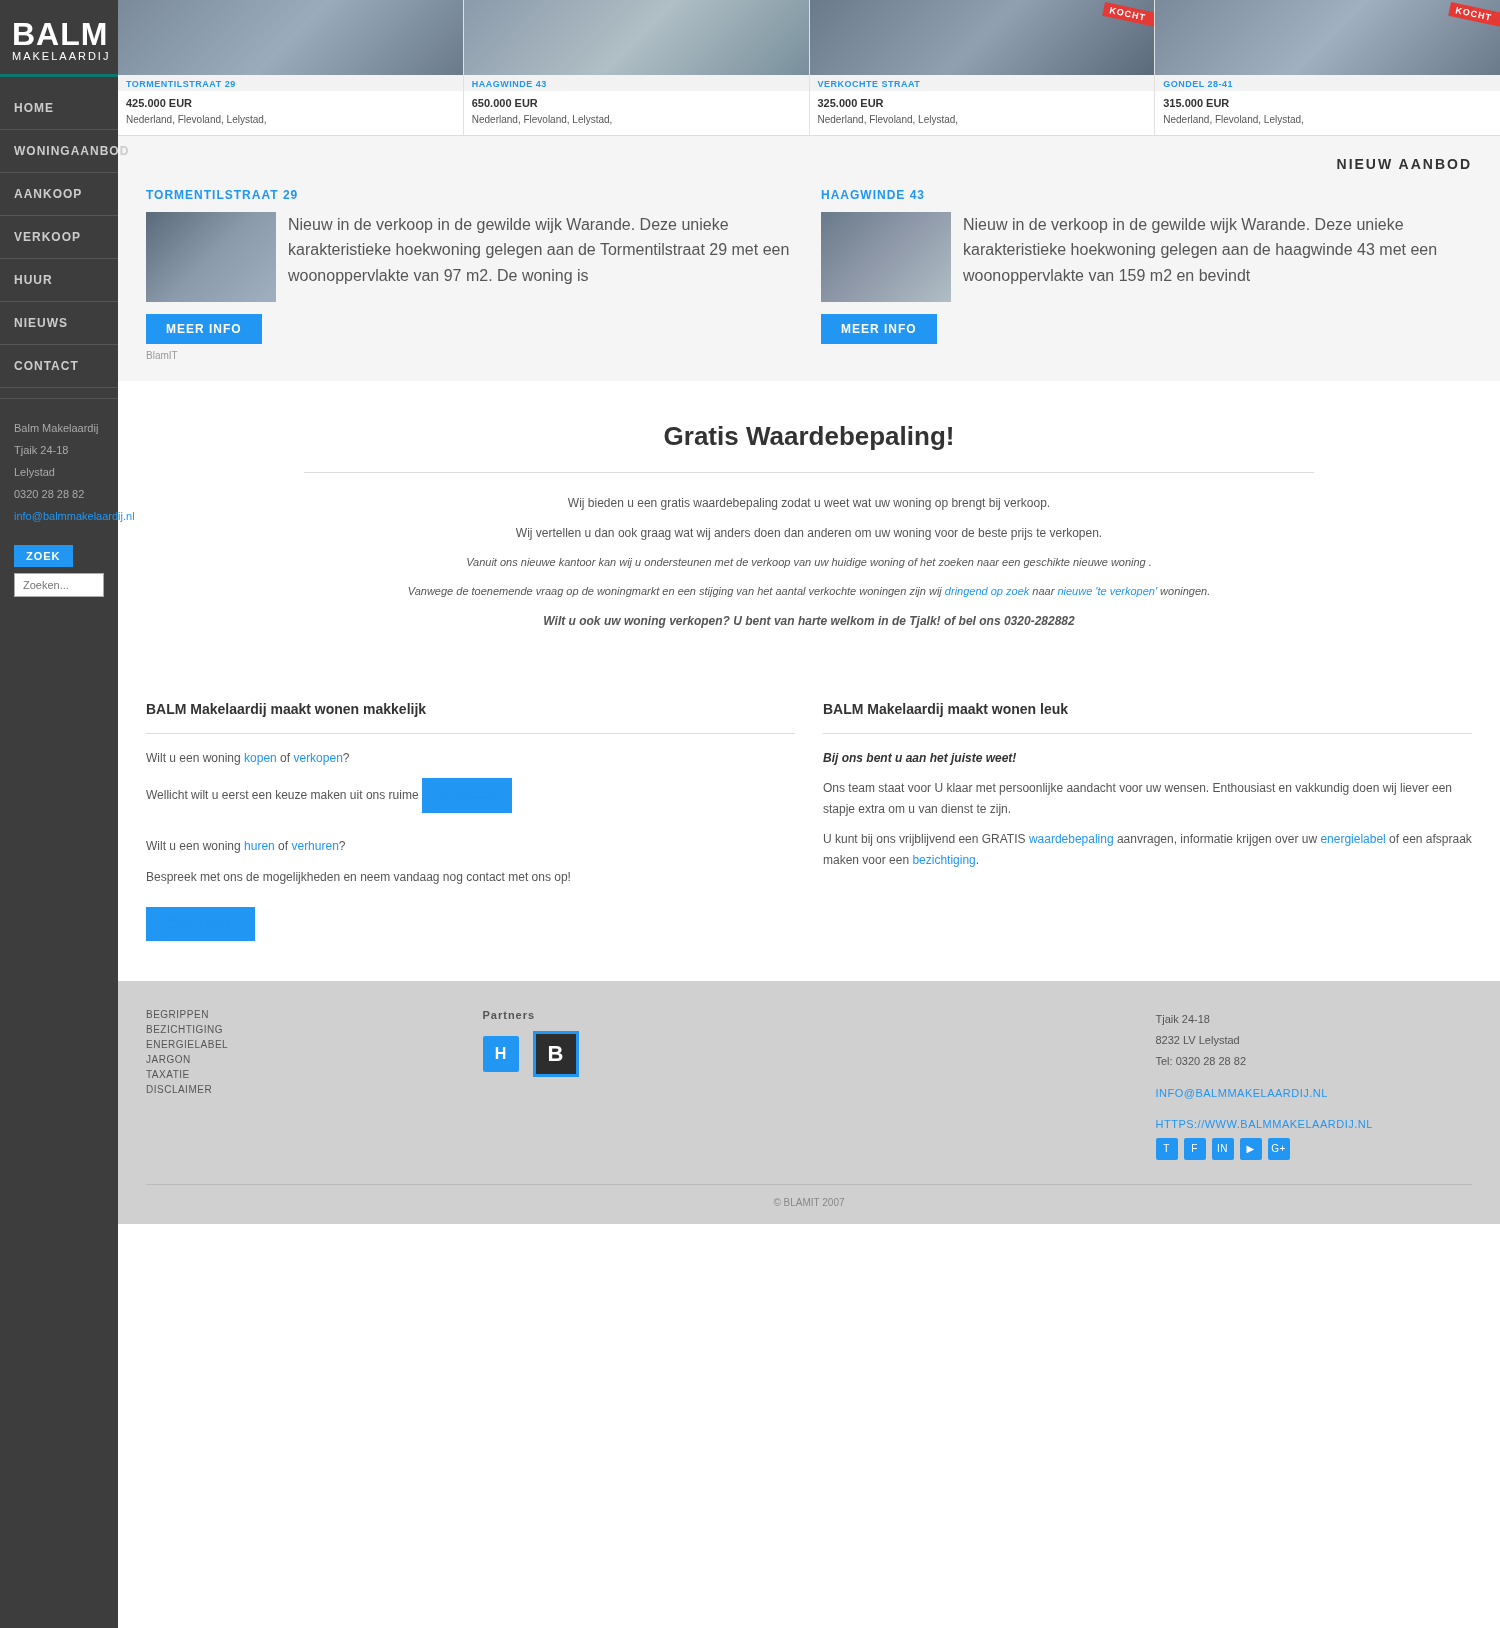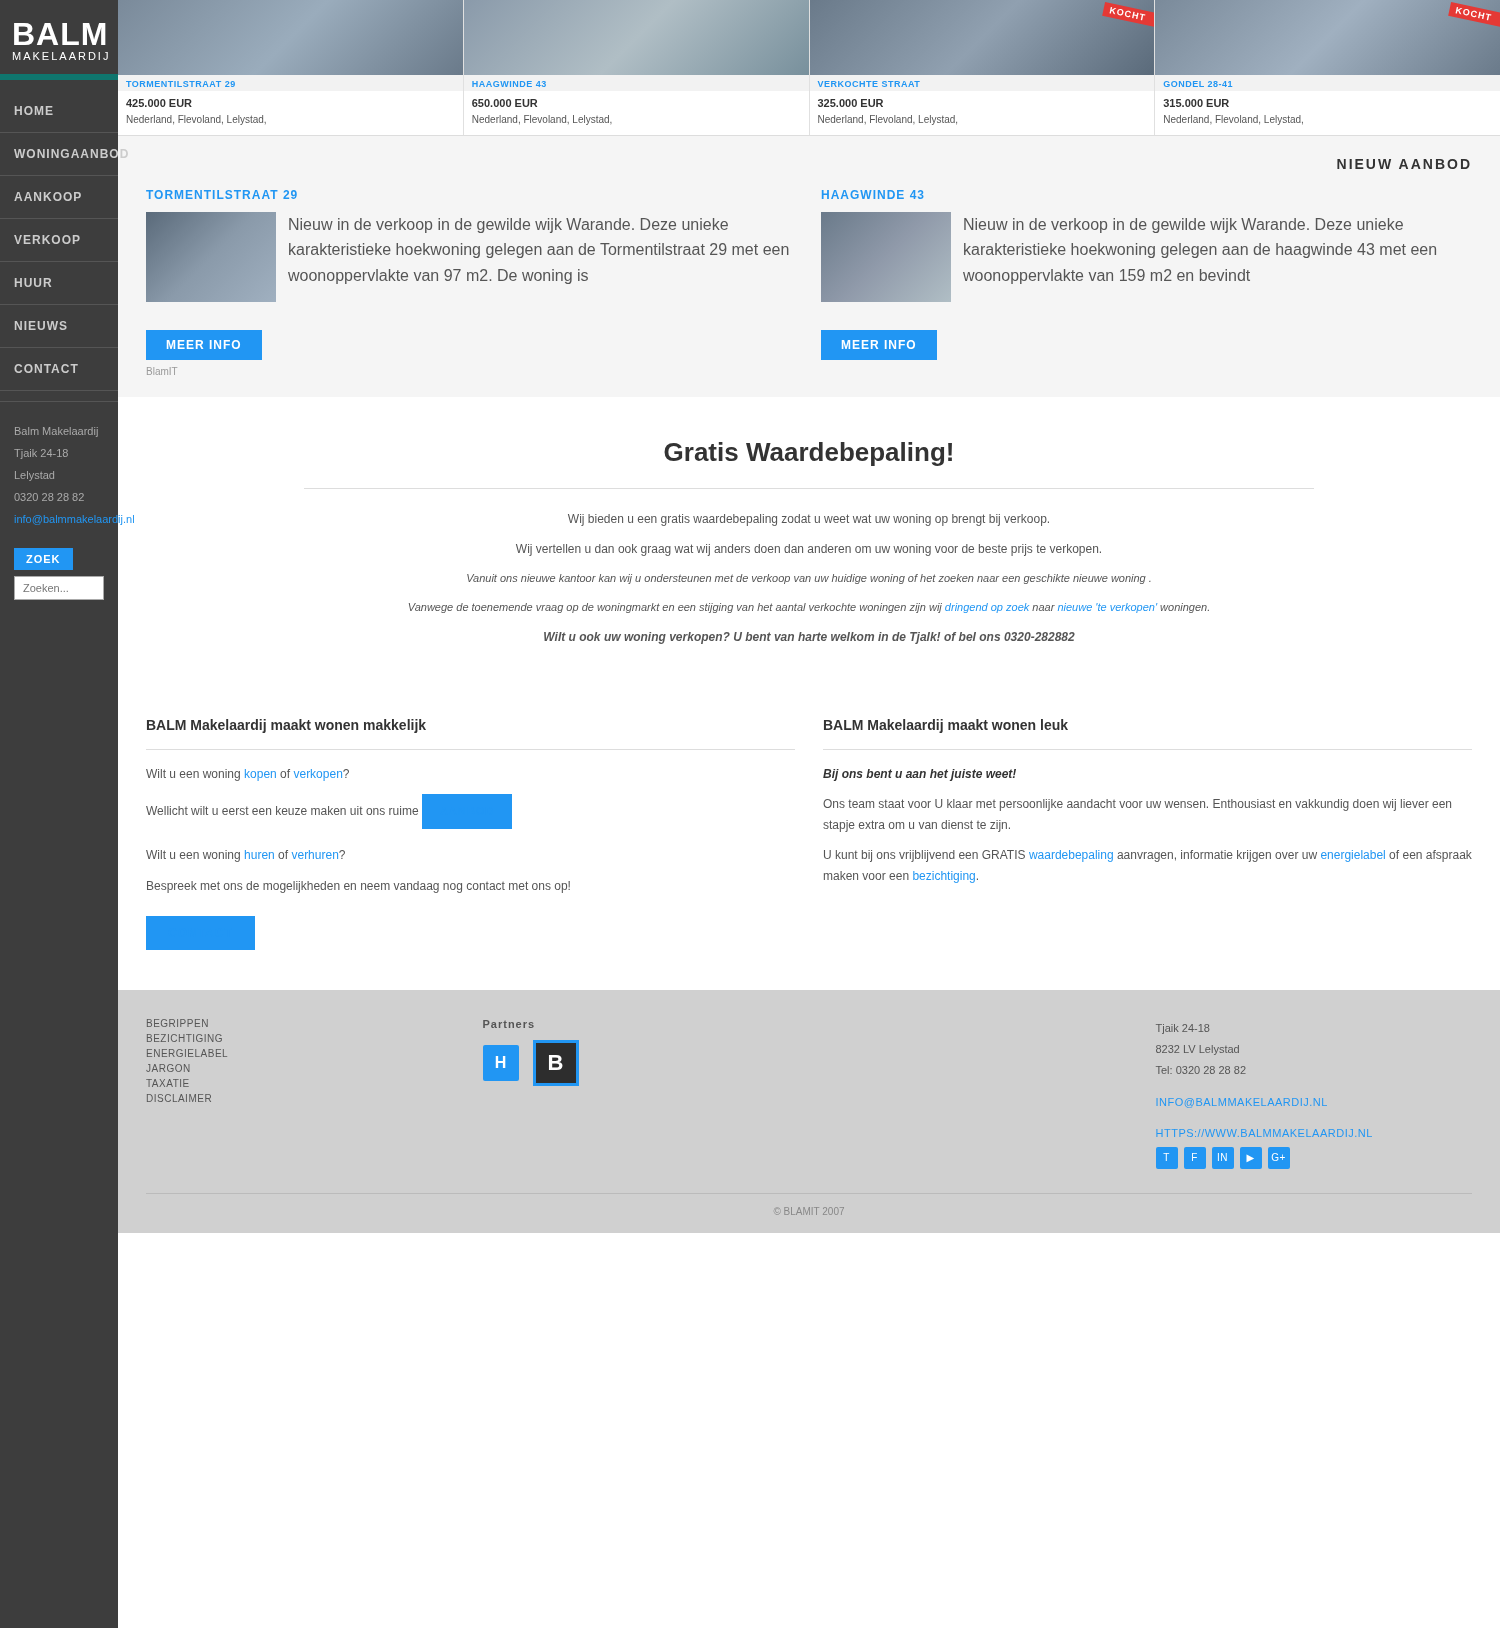--- a/index.html
+++ b/index.html
@@ -13,21 +13,21 @@
       position: fixed;
       left: 0; top: 0;
       width: 118px;
       height: 100%;
       background: #3d3d3d;
       z-index: 10;
     }
     .sidebar-logo {
       background: #3d3d3d;
       padding: 18px 12px 12px 12px;
-      border-bottom: 6px solid #0f766e;
+      border-bottom: 3px solid #0f766e;
     }
     .sidebar-logo .logo-balm {
       font-size: 32px;
       font-weight: 900;
       color: #fff;
       letter-spacing: 1px;
       line-height: 1;
     }
     .sidebar-logo .logo-sub {
       font-size: 11px;
@@ -188,21 +188,21 @@
     .aanbod-img.img-a { background: linear-gradient(135deg, #5a6a7a 0%, #8a9aaa 50%, #a0b0c0 100%); }
     .aanbod-img.img-b { background: linear-gradient(135deg, #6a7a8a 0%, #909aaa 50%, #b0bec5 100%); }
     .aanbod-text {
       font-size: 16px;
       color: #555;
       line-height: 1.6;
       flex: 1;
     }
     .meer-info-btn {
       display: inline-block;
-      margin-top: 28px;
+      margin-top: 12px;
       background: #2196F3;
       color: #fff;
       border: none;
       padding: 8px 20px;
       font-size: 12px;
       font-weight: bold;
       letter-spacing: 1px;
       cursor: pointer;
       text-decoration: none;
     }
@@ -490,21 +490,21 @@
       <div class="wonen-grid">
         <div class="wonen-col">
           <h3>BALM Makelaardij maakt wonen makkelijk</h3>
           <hr>
           <p>
             Wilt u een woning <a href="#">kopen</a> of <a href="#">verkopen</a>?
           </p>
           <p>
             Wellicht wilt u eerst een keuze maken uit ons ruime <a class="aanbod-btn" href="#">AANBOD</a>
           </p>
-          <p style="margin-top:16px;">
+          <p style="margin-top:23px;">
             Wilt u een woning <a href="#">huren</a> of <a href="#">verhuren</a>?
           </p>
           <p>Bespreek met ons de mogelijkheden en neem vandaag nog contact met ons op!</p>
           <a class="contact-btn" href="#">CONTACT</a>
         </div>
         <div class="wonen-col">
           <h3>BALM Makelaardij maakt wonen leuk</h3>
           <hr>
           <p class="highlight-text">Bij ons bent u aan het juiste weet!</p>
           <p>Ons team staat voor U klaar met persoonlijke aandacht voor uw wensen. Enthousiast en vakkundig doen wij liever een stapje extra om u van dienst te zijn.</p>

